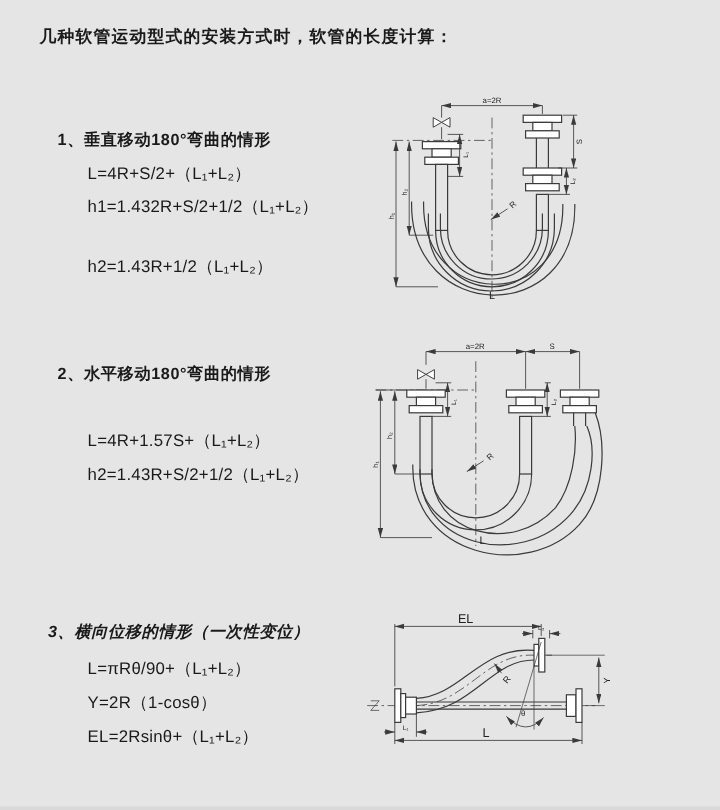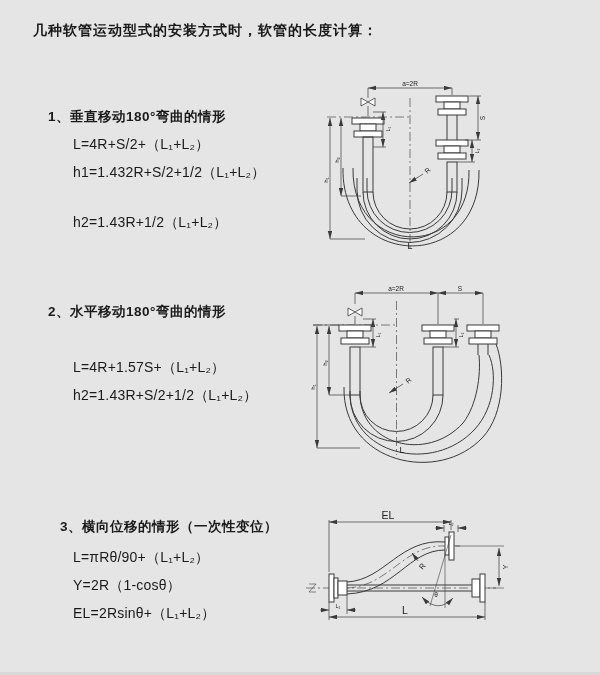--- a/index.html
+++ b/index.html
@@ -27,21 +27,21 @@
 
   <div class="sec-heading" style="left:48px;top:108px;">1、垂直移动180°弯曲的情形</div>
   <div class="formula" style="left:73px;top:136px;">L=4R+S/2+（L₁+L₂）</div>
   <div class="formula" style="left:73px;top:164px;">h1=1.432R+S/2+1/2（L₁+L₂）</div>
   <div class="formula" style="left:73px;top:192px;margin-top:22px;">h2=1.43R+1/2（L₁+L₂）</div>
 
   <div class="sec-heading" style="left:48px;top:303px;">2、水平移动180°弯曲的情形</div>
   <div class="formula" style="left:73px;top:331px;margin-top:28px;">L=4R+1.57S+（L₁+L₂）</div>
   <div class="formula" style="left:73px;top:387px;">h2=1.43R+S/2+1/2（L₁+L₂）</div>
 
-  <div class="sec-heading" style="left:60px;top:518px;">3、横向位移的情形（一次性变位）</div>
+  <div class="sec-heading" style="left:40px;top:518px;font-style:italic;">3、横向位移的情形（一次性变位）</div>
   <div class="formula" style="left:73px;top:549px;">L=πRθ/90+（L₁+L₂）</div>
   <div class="formula" style="left:73px;top:577px;">Y=2R（1-cosθ）</div>
   <div class="formula" style="left:73px;top:605px;">EL=2Rsinθ+（L₁+L₂）</div>
 
   <svg style="left:315px;top:78px;" width="265" height="175" viewBox="0 0 265 175">
     <defs>
       <marker id="a1e" markerWidth="9" markerHeight="5" refX="8" refY="2.2" orient="auto" markerUnits="userSpaceOnUse">
         <path d="M0,0 L8,2.2 L0,4.4 Z" fill="#3a3a3a"></path>
         </marker>
       <marker id="a1s" markerWidth="9" markerHeight="5" refX="8" refY="2.2" orient="auto-start-reverse" markerUnits="userSpaceOnUse">

